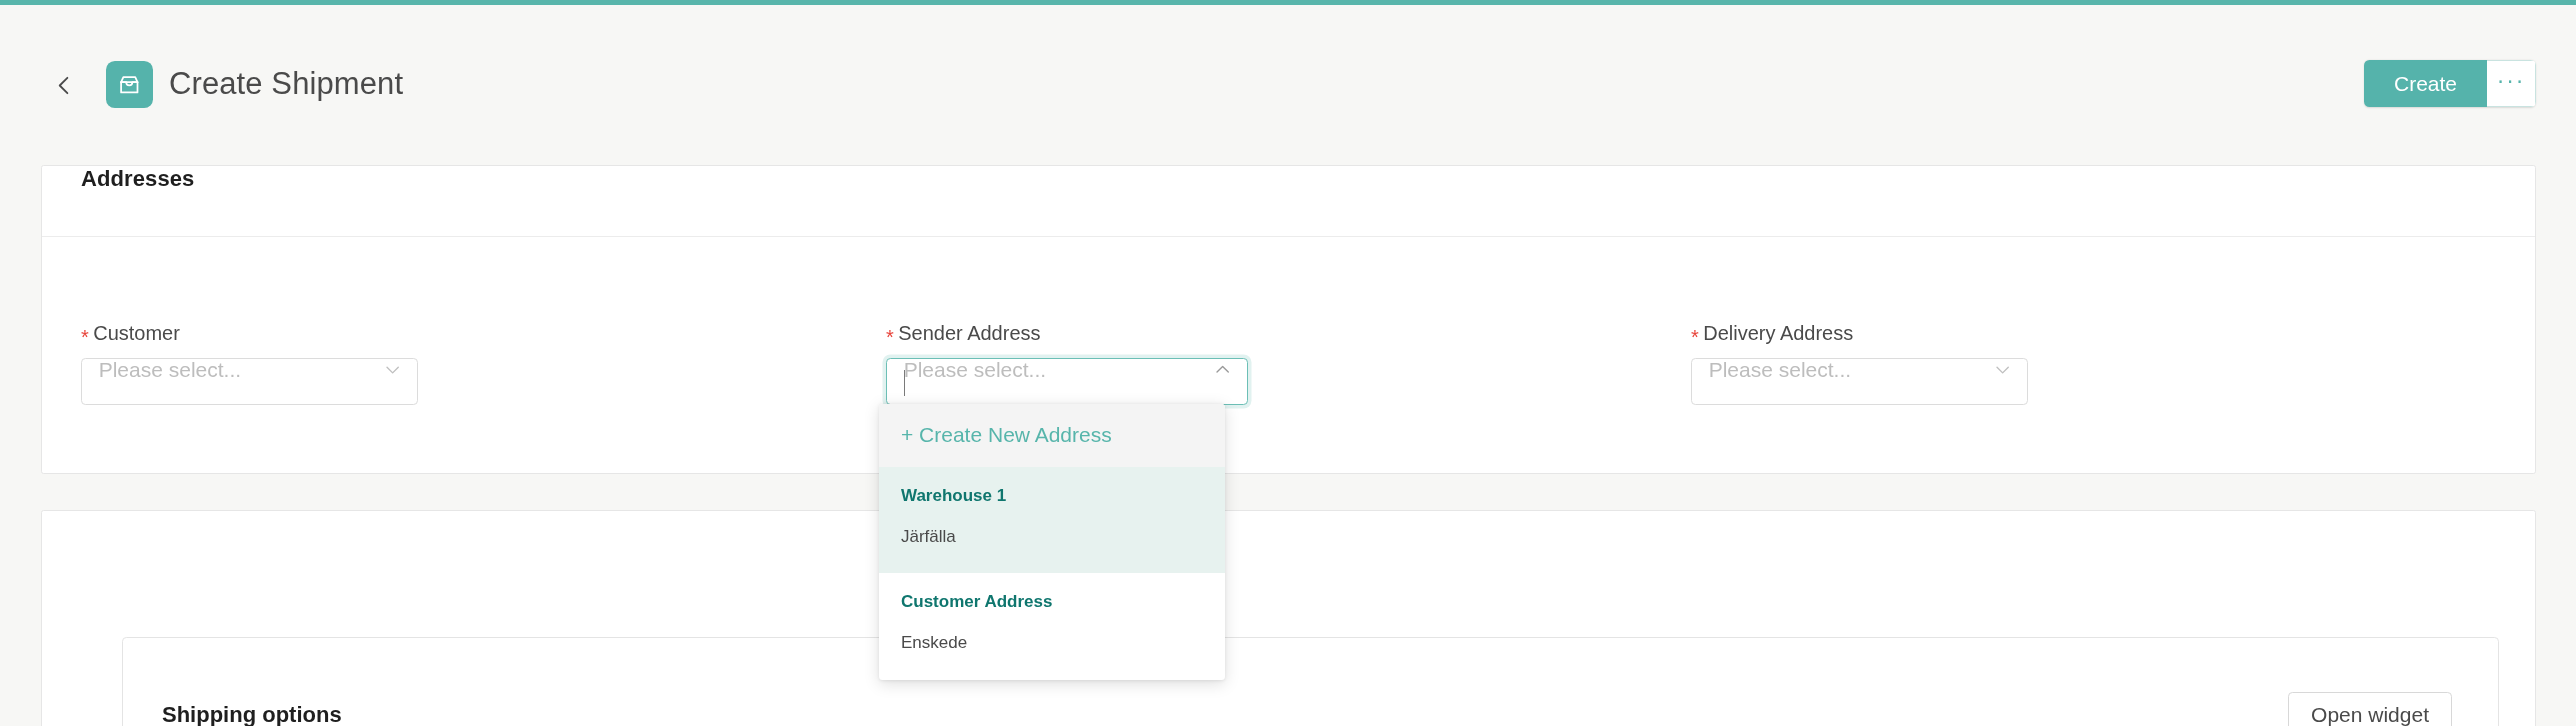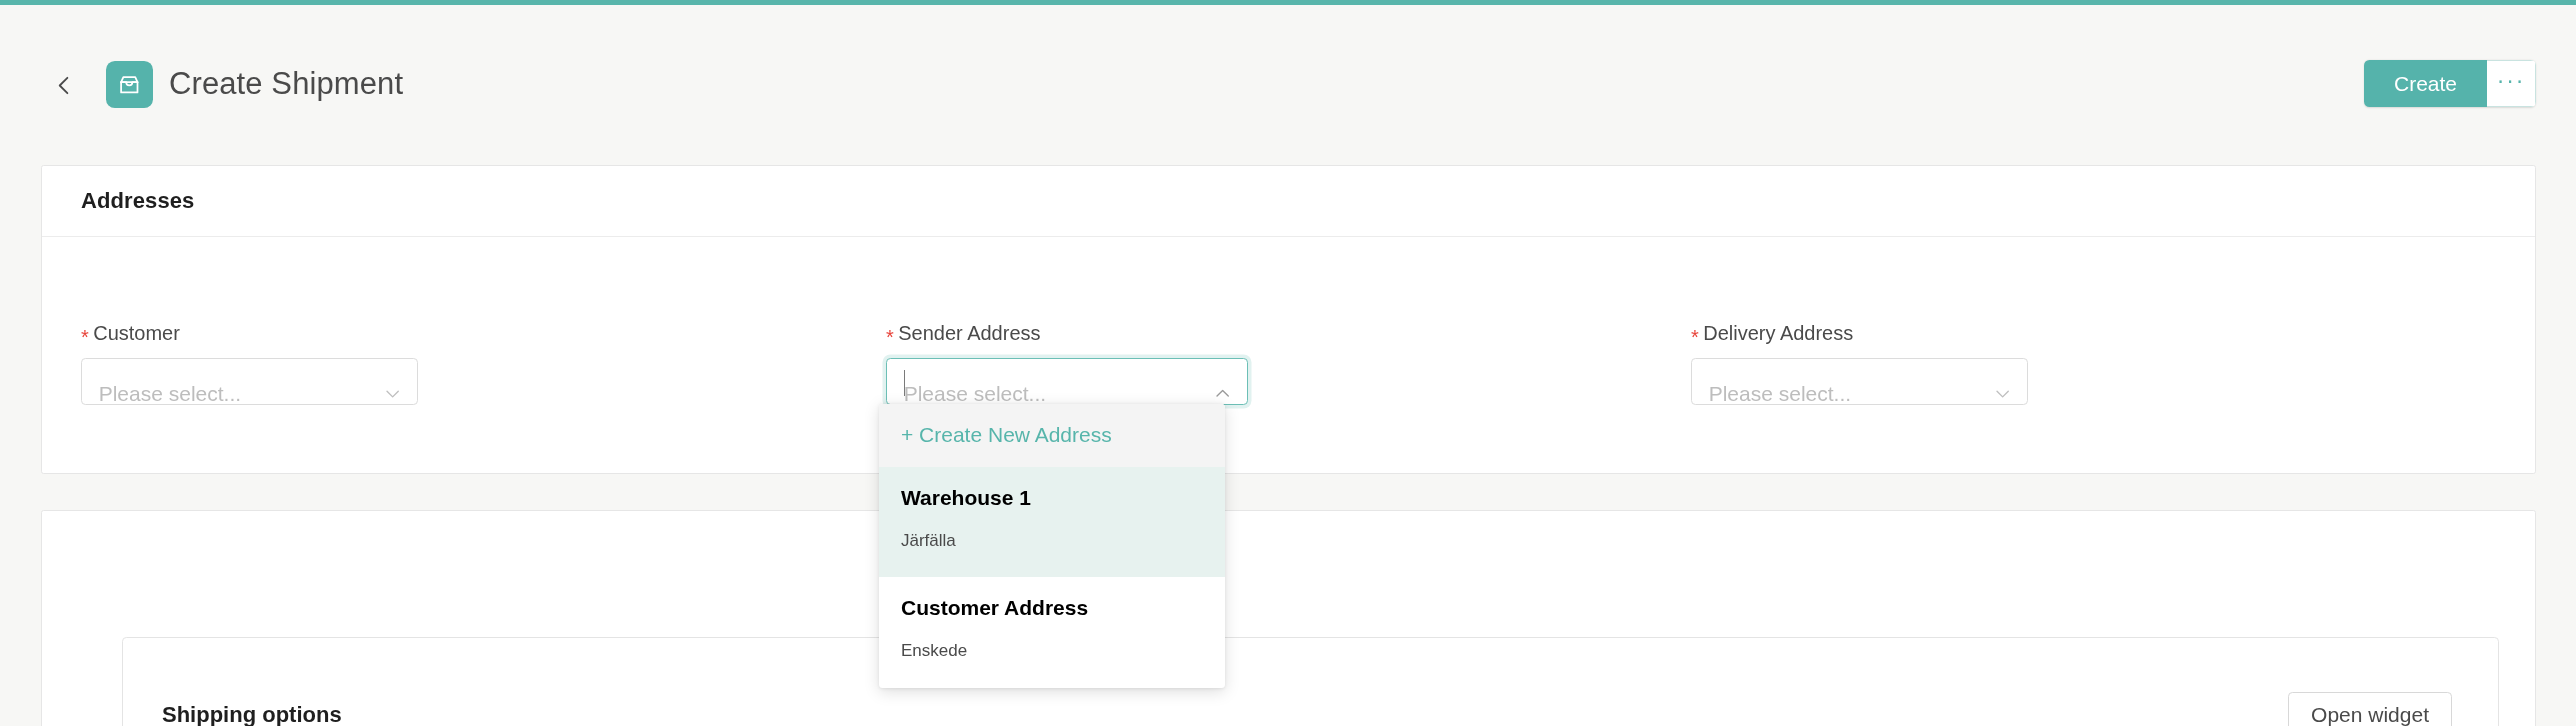--- a/index.html
+++ b/index.html
@@ -139,21 +139,20 @@
     left: 41px;
     top: 510px;
     width: 2495px;
     height: 281px;
   }
 
   .card-header {
     height: 71px;
     border-bottom: 0.9px solid #ececec;
     display: flex;
-    align-items: center;
     padding-left: 39px;
   }
   .card-header-title {
     font-size: 22px;
     font-weight: 700;
     color: #1f1f1f;
     letter-spacing: 0.1px;
   }
 
   .card-body {
@@ -186,21 +185,21 @@
     top: 3.5px;
   }
 
   .select {
     width: 337px;
     height: 47px;
     border: 0.9px solid #dcdcdc;
     border-radius: 4.4px;
     background: #ffffff;
     display: flex;
-    align-items: flex-end;
+    align-items: flex-start;
     padding: 0 14px 0 16.7px;
     cursor: pointer;
     position: relative;
   }
   .select .ph {
     font-size: 21px;
     color: #bdbdbd;
     flex: 1;
     line-height: 1;
     white-space: nowrap;
@@ -247,23 +246,23 @@
     background: #f4f4f4;
     color: #57b5ab;
     font-size: 21px;
     padding: 19.3px 21px 19.3px 22px;
     cursor: pointer;
     white-space: nowrap;
   }
   .dd-group { padding: 0; }
   .dd-group.highlight { background: #e7f2ef; }
   .dd-group-title {
-    font-size: 21px;
+    font-size: 17px;
     font-weight: 700;
-    color: #000000;
+    color: #0f766e;
     padding: 19.3px 22px 8.8px 22px;
     cursor: pointer;
     white-space: nowrap;
   }
   .dd-item {
     font-size: 17px;
     color: #4a4a4a;
     padding: 12.3px 22px 26px 22px;
     cursor: pointer;
     white-space: nowrap;

